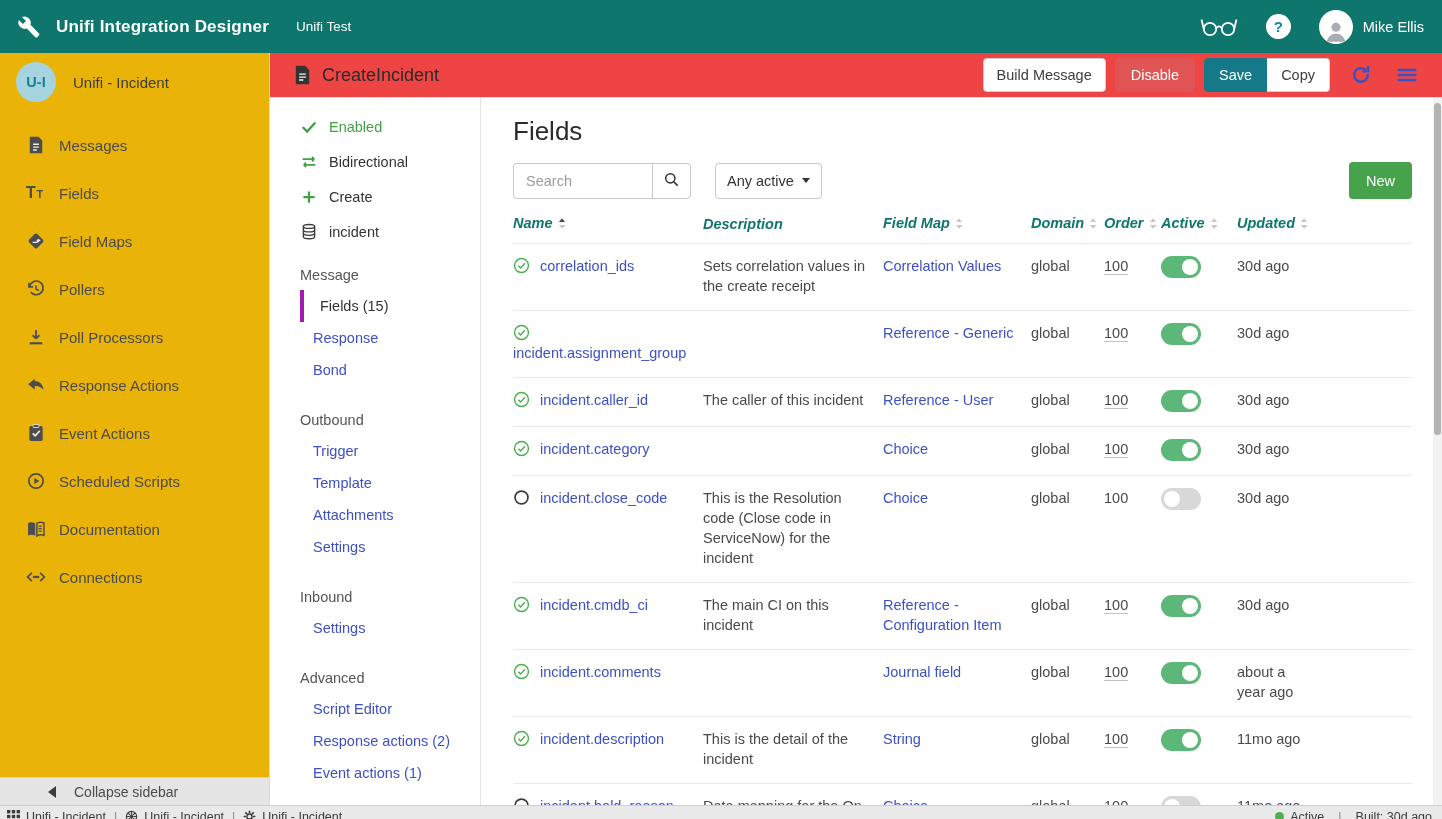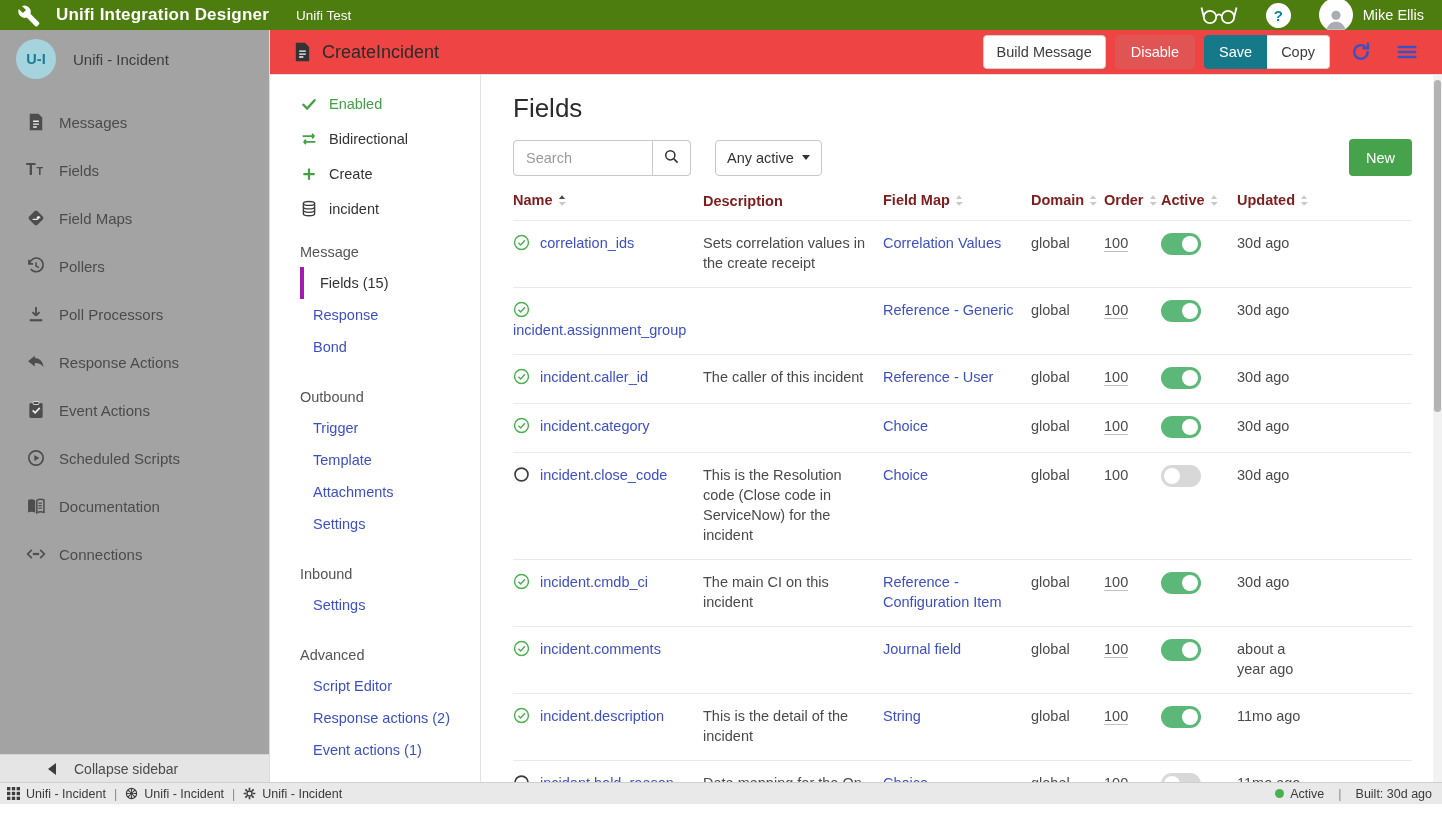--- a/index.html
+++ b/index.html
@@ -3,38 +3,38 @@
 <meta charset="utf-8">
 <style>
   * { box-sizing: border-box; }
   html,body { margin:0; padding:0; }
   body {
     width:1442px; height:819px; overflow:hidden;
     font-family:"Liberation Sans","DejaVu Sans",sans-serif;
     background:#fff; color:#3c3c3c;
   }
   
-  .topbar { height:30px; background:#4d7c0f; display:flex; align-items:center; padding:0 18px 0 16px; color:#fff; }
+  .topbar { height:53px; background:#0f766e; display:flex; align-items:center; padding:0 18px 0 16px; color:#fff; }
   .logo-wrench { width:25px; height:25px; }
   .logo-wrench svg { width:25px; height:25px; display:block; }
   .app-title { font-size:17px; font-weight:700; margin-left:15px; letter-spacing:.2px; }
   .env-name { font-size:13.5px; margin-left:27px; }
   .topbar-right { margin-left:auto; display:flex; align-items:center; }
   .glasses { width:38px; height:24px; margin-right:28px; }
   .glasses svg { width:38px; height:24px; display:block; }
   .help-circle { width:25px; height:25px; border-radius:50%; background:#fff; color:#0e869d; font-weight:700; font-size:15px; display:flex; align-items:center; justify-content:center; margin-right:28px; cursor:pointer; }
   .user-avatar { width:34px; height:34px; border-radius:50%; background:#fff; display:flex; align-items:flex-end; justify-content:center; overflow:hidden; margin-right:10px; }
   .user-avatar svg { width:26px; height:26px; }
   .user-name { font-size:14.5px; }
 
   
   .frame { display:flex; height:752px; }
 
   
-  .sidebar { width:270px; flex:none; background:#a3a3a3; border-right:1px solid #dcdcdc; display:flex; flex-direction:column; }
+  .sidebar { width:270px; flex:none; background:#eab308; border-right:1px solid #dcdcdc; display:flex; flex-direction:column; }
   .sidebar-head { display:flex; align-items:center; gap:17px; padding:9px 16px; }
   .avatar-ui { width:40px; height:40px; border-radius:50%; background:#a5d3de; color:#157f96; display:flex; align-items:center; justify-content:center; font-weight:700; font-size:14.5px; flex:none; }
   .integration-name { font-size:15px; color:#3c3c3c; }
   .side-items { margin-top:10px; }
   .side-item { display:flex; align-items:center; gap:13px; padding-left:26px; height:48px; color:#4b4b4b; font-size:15px; cursor:pointer; }
   .side-icon { width:20px; height:20px; flex:none; display:flex; }
   .side-icon svg { width:20px; height:20px; }
   .collapse-row { margin-top:auto; height:28px; display:flex; align-items:center; gap:18px; padding-left:48px; background:#e5e5e5; border-top:1px solid #d4d4d4; font-size:14px; color:#4b4b4b; cursor:pointer; }
   .collapse-caret { width:0; height:0; border-top:6px solid transparent; border-bottom:6px solid transparent; border-right:8px solid #3c3c3c; }
 
@@ -74,21 +74,21 @@
   .search-group { display:flex; border:1px solid #c9c9c9; border-radius:4px; overflow:hidden; height:36px; background:#a3a3a3; }
   .search-input { border:none; outline:none; padding:0 12px; width:138px; font-size:14.5px; font-family:inherit; color:#333; }
   .search-input::placeholder { color:#9b9b9b; }
   .search-btn { width:38px; border:none; border-left:1px solid #c9c9c9; background:#fff; display:flex; align-items:center; justify-content:center; cursor:pointer; }
   .search-btn svg { width:17px; height:17px; }
   .filter-btn { height:36px; margin-left:24px; border:1px solid #c9c9c9; border-radius:4px; background:#fff; padding:0 11px; font-size:14.5px; color:#333; display:flex; align-items:center; gap:8px; cursor:pointer; font-family:inherit; }
   .caret-down { width:0; height:0; border-left:4.5px solid transparent; border-right:4.5px solid transparent; border-top:5px solid #333; }
   .btn-new { margin-left:auto; height:37px; background:#46a24b; border:none; border-radius:4px; color:#fff; font-size:14.5px; padding:0 17px; cursor:pointer; font-family:inherit; }
 
   table.fields-table { width:100%; border-collapse:collapse; table-layout:fixed; font-size:14.5px; }
-  .fields-table th { text-align:left; font-weight:700; color:#7f1d1d; padding:12px 8px 10px 0; white-space:nowrap; overflow:hidden; }
+  .fields-table th { text-align:left; font-weight:700; color:#0f766e; padding:12px 8px 10px 0; white-space:nowrap; overflow:hidden;font-style:italic; }
   .fields-table td { padding:12px 10px 14px 0; vertical-align:top; color:#4a4a4a; line-height:1.38; }
   .fields-table tbody tr { border-top:1px solid #e9e9e9; }
   .sort { display:inline-block; margin-left:5px; vertical-align:-2px; }
   .cell-link { color:#3d50c3; text-decoration:none; cursor:pointer; }
   .row-state { display:inline-block; width:17px; height:17px; margin-right:10px; vertical-align:-3px; }
   .row-state svg { width:17px; height:17px; display:block; }
   .order-link { border-bottom:1px solid #c2c2c2; cursor:pointer; }
   .toggle { width:40px; height:22px; border-radius:11px; position:relative; cursor:pointer; }
   .toggle.on { background:#5cb878; }
   .toggle.off { background:#d8d8d8; }

